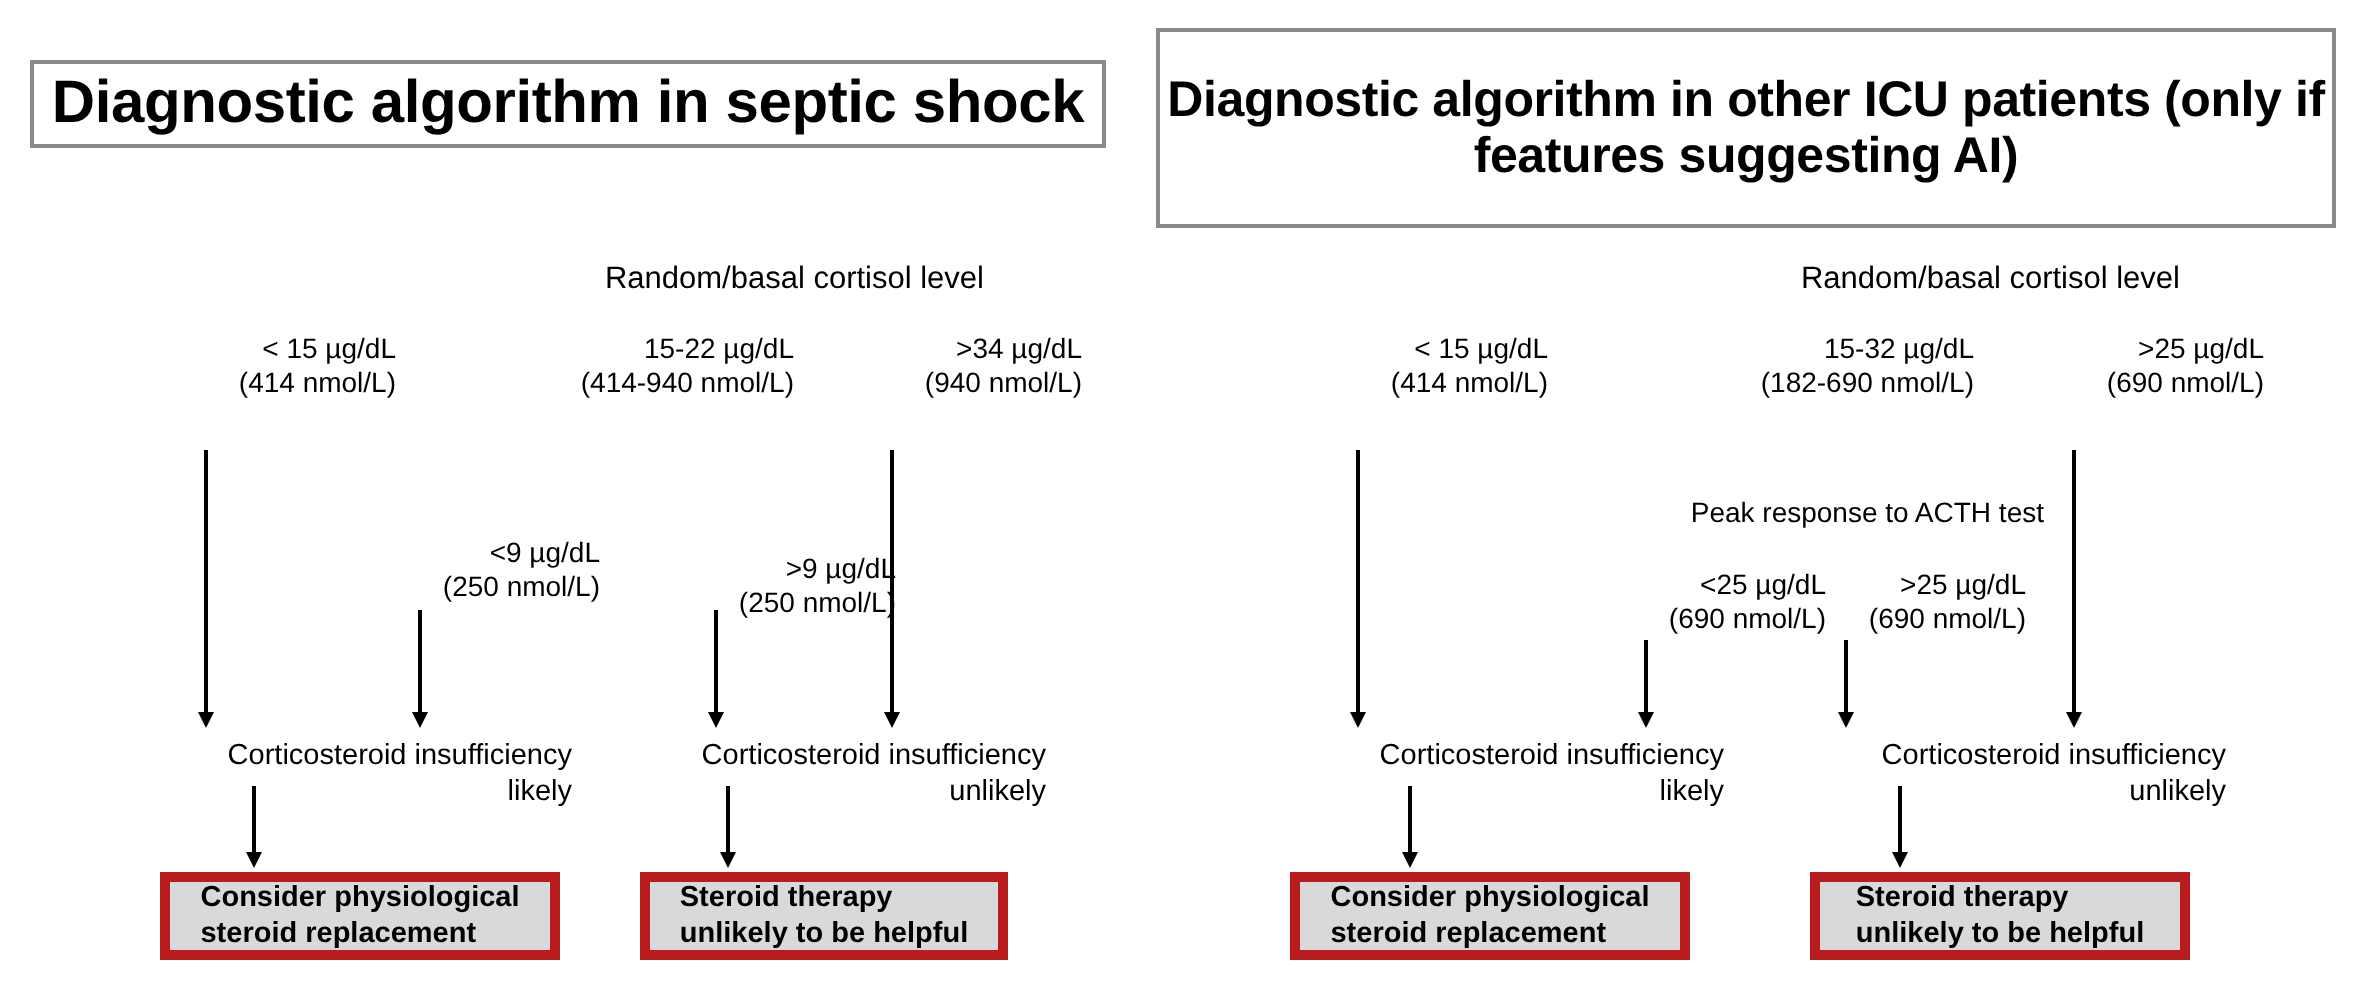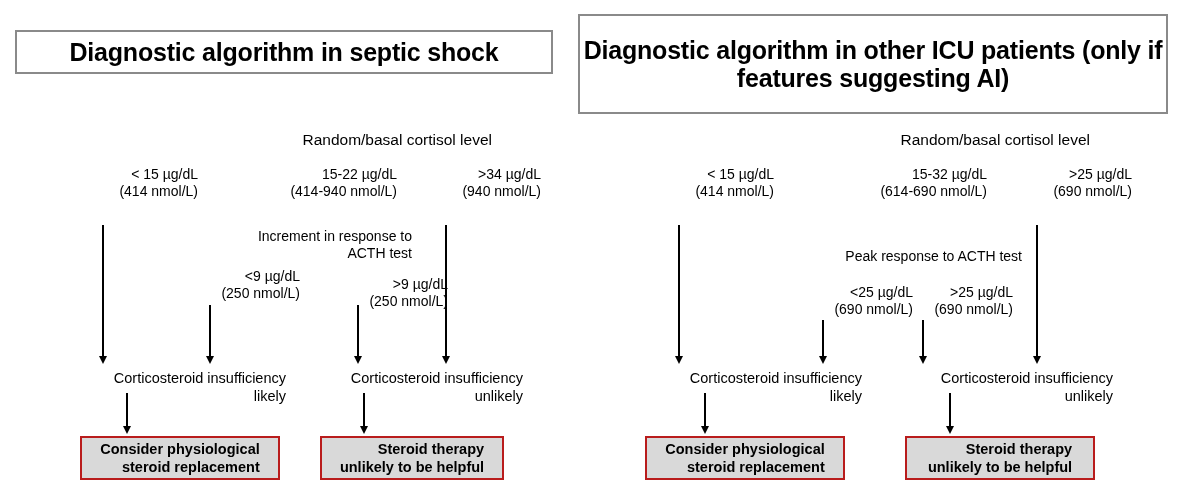--- a/index.html
+++ b/index.html
@@ -24,21 +24,21 @@
     border: 2px solid #8a8a8a;
     background: #ffffff;
     display: flex;
     align-items: center;
     justify-content: center;
     text-align: center;
     font-weight: bold;
     letter-spacing: -0.2px;
     line-height: 1.12;
   }
-  #title-left  { left: 15px;  top: 30px;  width: 538px; height: 44px; font-size: 25px; }
+  #title-left  { left: 15px;  top: 30px;  width: 538px; height: 44px; font-size: 30px; }
   #title-right { left: 578px; top: 14px;  width: 590px; height: 100px; font-size: 25px; }
 
   
   .txt {
     position: absolute;
     text-align: right;
     font-weight: normal;
     line-height: 1.22;
     white-space: pre-line;
     transform: translateX(-50%);
@@ -65,26 +65,26 @@
     height: 0;
     border-left: 4.5px solid transparent;
     border-right: 4.5px solid transparent;
     border-top: 8px solid #000000;
   }
 
   
   .result-box {
     position: absolute;
     box-sizing: border-box;
-    border: 2px solid #b91c1c;
+    border: 5px solid #b91c1c;
     background: #d9d9d9;
     display: flex;
     align-items: center;
     justify-content: center;
-    text-align: right;
+    text-align: left;
     font-weight: bold;
     font-size: 14.5px;
     line-height: 1.25;
     white-space: pre-line;
   }
 </style>
 </head>
 <body>
 
 <div id="canvas">
@@ -92,22 +92,20 @@
   <div id="title-left" class="title-box">Diagnostic algorithm in septic shock</div>
 
   <div class="txt heading" style="left:282px; top:131px; width:420px;">Random/basal cortisol level</div>
 
   <div class="txt level" style="left:103px; top:166px; width:190px;"><span>&lt; 15 µg/dL</span><br><span>(414 nmol/L)</span></div>
 
   <div class="txt level" style="left:282px; top:166px; width:230px;"><span>15-22 µg/dL</span><br><span>(414-940 nmol/L)</span></div>
 
   <div class="txt level" style="left:446px; top:166px; width:190px;"><span>&gt;34 µg/dL</span><br><span>(940 nmol/L)</span></div>
 
-  <div class="txt acth" style="left:282px; top:228px; width:260px;">Increment in response to
-ACTH test</div>
 
   <div class="txt level" style="left:210px; top:268px; width:180px;"><span>&lt;9 µg/dL</span><br><span>(250 nmol/L)</span></div>
 
   <div class="txt level" style="left:358px; top:276px; width:180px;"><span>&gt;9 µg/dL</span><br><span>(250 nmol/L)</span></div>
 
   <div class="arrow" style="left:103px; top:225px; height:132px;"></div>
   <div class="arrow" style="left:446px; top:225px; height:132px;"></div>
 
   <div class="arrow" style="left:210px; top:305px; height:52px;"></div>
   <div class="arrow" style="left:358px; top:305px; height:52px;"></div>
@@ -125,21 +123,21 @@
   <div class="result-box" style="left:320px; top:436px; width:184px; height:44px;">Steroid therapy
 unlikely to be helpful</div>
 
   <div id="title-right" class="title-box">Diagnostic algorithm in other ICU patients
 (only if features suggesting AI)</div>
 
   <div class="txt heading" style="left:870px; top:131px; width:440px;">Random/basal cortisol level</div>
 
   <div class="txt level" style="left:679px; top:166px; width:190px;"><span>&lt; 15 µg/dL</span><br><span>(414 nmol/L)</span></div>
 
-  <div class="txt level" style="left:872px; top:166px; width:230px;"><span>15-32 µg/dL</span><br><span>(614-690 nmol/L)</span></div>
+  <div class="txt level" style="left:872px; top:166px; width:230px;"><span>15-32 µg/dL</span><br><span>(182-690 nmol/L)</span></div>
 
   <div class="txt level" style="left:1037px; top:166px; width:190px;"><span>&gt;25 µg/dL</span><br><span>(690 nmol/L)</span></div>
 
   <div class="txt acth" style="left:872px; top:248px; width:300px;">Peak response to ACTH test</div>
 
   <div class="txt level" style="left:823px; top:284px; width:180px;"><span>&lt;25 µg/dL</span><br><span>(690 nmol/L)</span></div>
 
   <div class="txt level" style="left:923px; top:284px; width:180px;"><span>&gt;25 µg/dL</span><br><span>(690 nmol/L)</span></div>
 
   <div class="arrow" style="left:679px; top:225px; height:132px;"></div>

